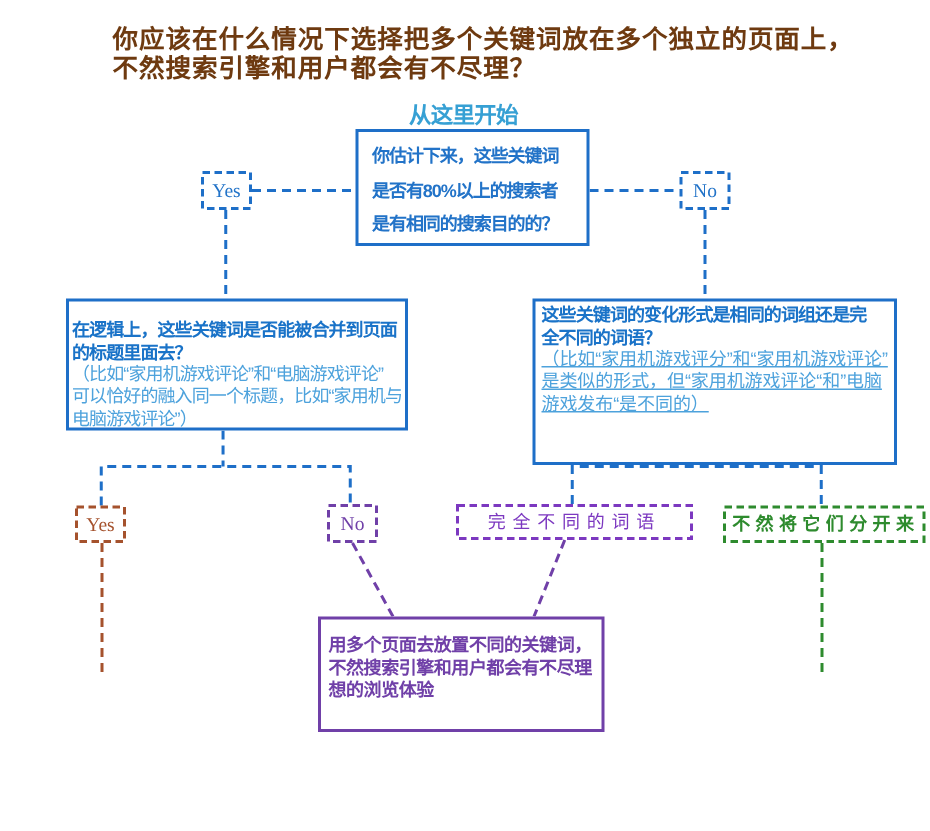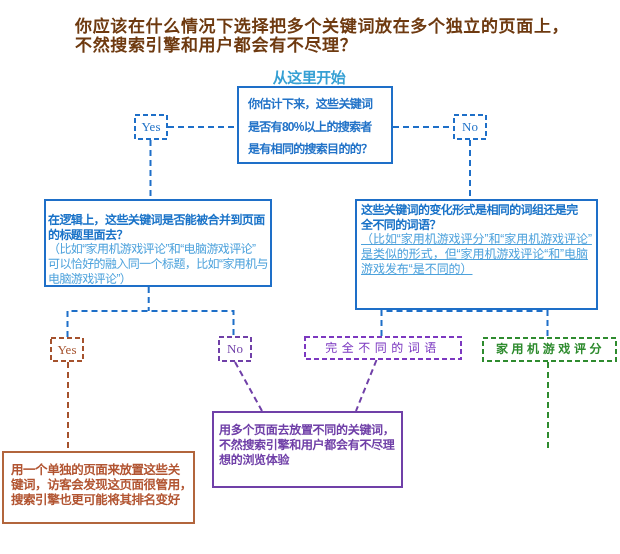--- a/index.html
+++ b/index.html
@@ -108,22 +108,19 @@
     <div class="question">这些关键词的变化形式是相同的词组还是完
 全不同的词语？</div>
     <div class="example">（比如“家用机游戏评分”和“家用机游戏评论”
 是类似的形式，但“家用机游戏评论“和”电脑
 游戏发布“是不同的）</div>
   </div>
 
   <div class="tag tag-yes-bottom latin">Yes</div>
   <div class="tag tag-no-bottom latin">No</div>
   <div class="tag tag-diff">完全不同的词语</div>
-  <div class="tag tag-same">家用机游戏评分</div>
+  <div class="tag tag-same">不然将它们分开来</div>
 
   <div class="node outcome o-multi">用多个页面去放置不同的关键词，
 不然搜索引擎和用户都会有不尽理
 想的浏览体验</div>
-  <div class="node outcome o-single">用一个单独的页面来放置这些关
-键词，访客会发现这页面很管用，
-搜索引擎也更可能将其排名变好</div>
 
 </div>
 
 </body></html>

